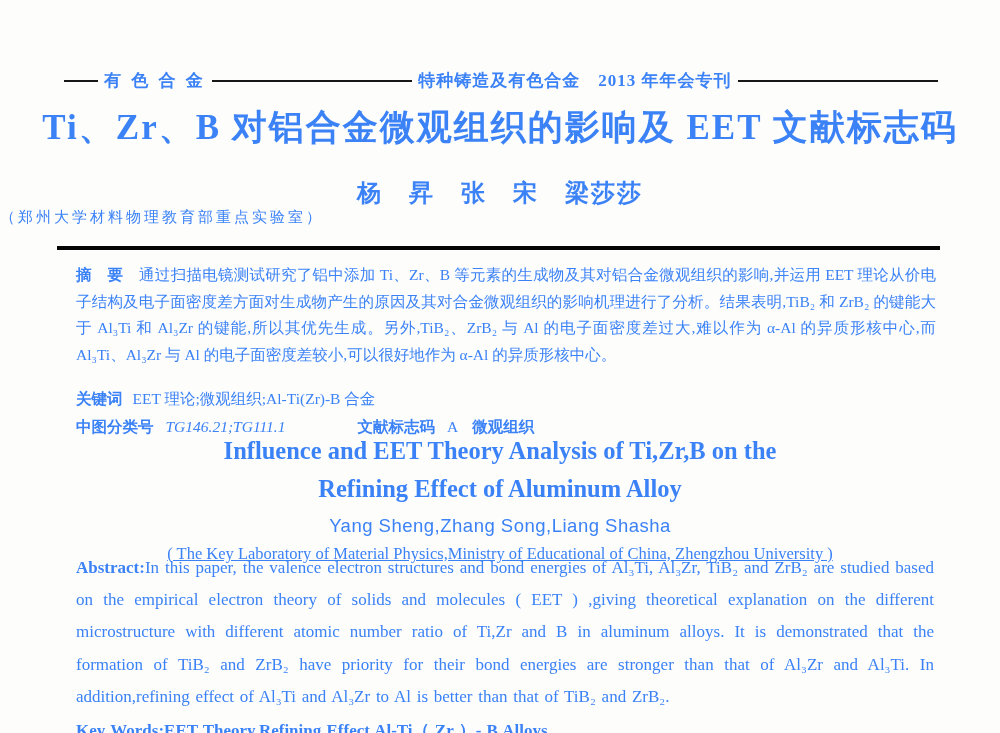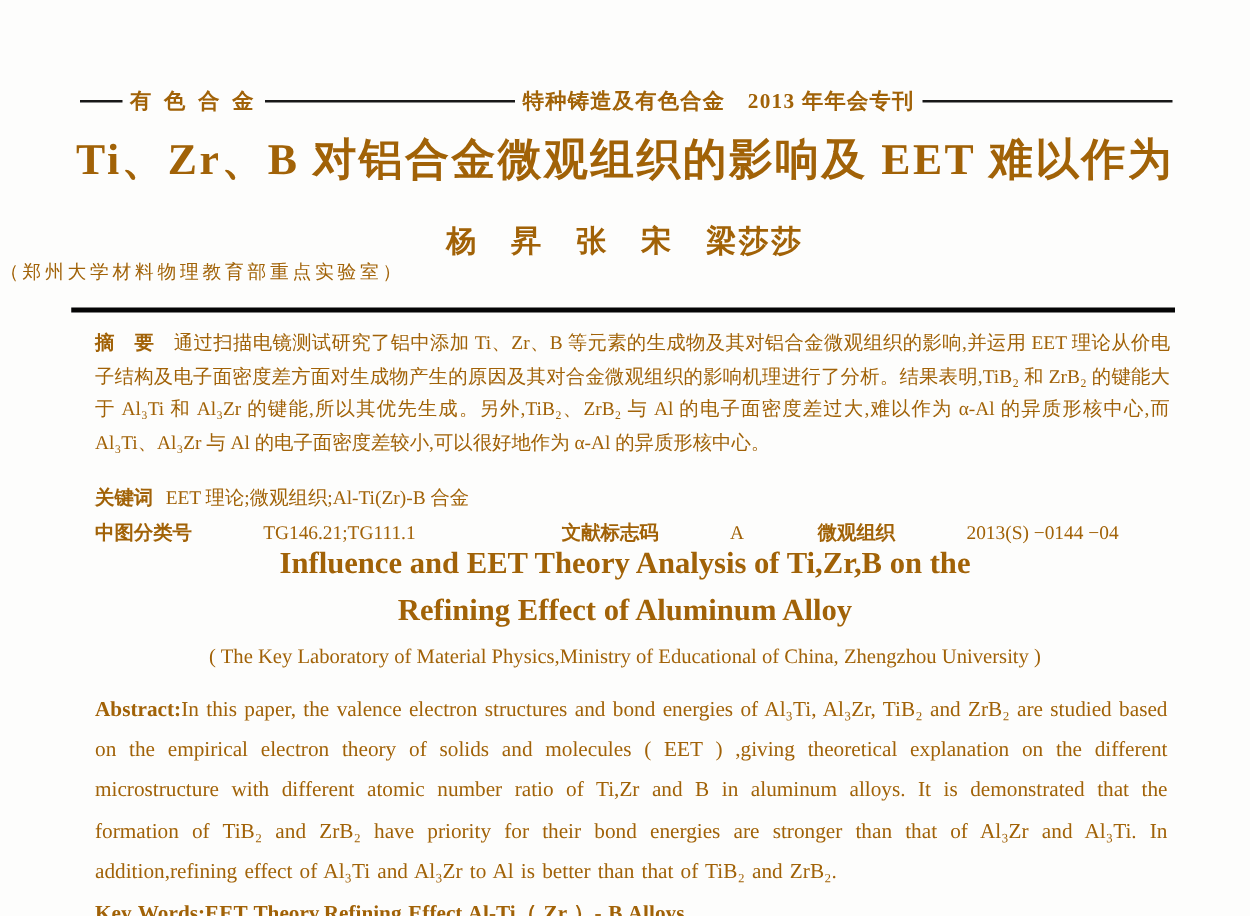--- a/index.html
+++ b/index.html
@@ -1,18 +1,18 @@
 <!DOCTYPE html>
 <html><head>
 <meta charset="utf-8">
 <style>
   html,body{margin:0;padding:0;background:#888;}
   .page{
     width:1000px;height:733px;position:relative;margin:0 auto;
-    background:#fdfdfc;color:#a16207;overflow:hidden;
+    background:#fdfdfc;color:#3b82f6;overflow:hidden;
     font-family:"Liberation Serif","DejaVu Serif",serif;
   }
   
   .running-head{
     position:absolute;top:69px;left:64px;right:62px;
     display:flex;align-items:center;
     font-weight:bold;font-size:17px;white-space:nowrap;
   }
   .hline{height:2px;background:#181818;}
   .hline-left{width:34px;}
@@ -37,76 +37,76 @@
   }
   
   .front-matter{
     position:absolute;top:262px;left:76px;right:64px;
     font-size:15.5px;line-height:26.5px;
   }
   .abstract-cn{text-align:justify;margin:0;}
   .lbl{font-weight:bold;}
   .kw-line{margin-top:18px;}
   .kw-line .lbl{margin-right:10px;}
-  .class-line{margin-top:1px;display:flex;white-space:nowrap;gap:45px;}
+  .class-line{margin-top:1px;display:flex;white-space:nowrap;}
   .class-line .lbl{margin-right:12px;}
-  .clc-value{margin-right:72px;}
+  .clc-value{margin-right:72px;font-style:italic;}
   .doc-code{margin-right:14px;}
   
   .en-head{position:absolute;top:432px;left:0;width:100%;text-align:center;}
   .title-en{font-size:24.5px;font-weight:bold;line-height:38px;margin:0;}
   .authors-en{
     font-family:"Liberation Sans","DejaVu Sans",sans-serif;
     font-size:18.5px;margin-top:7px;letter-spacing:0.5px;
   }
-  .affil-en{font-size:16.5px;margin-top:7px;}
+  .affil-en{font-size:16.5px;margin-top:7px;text-decoration:underline;}
   .abstract-en-wrap{
     position:absolute;top:552px;left:76px;right:66px;
     font-size:17px;line-height:32.2px;
   }
   .abstract-en{text-align:justify;margin:0;word-spacing:1.5px;}
   .keywords-en{font-weight:bold;margin-top:2px;word-spacing:1px;}
 </style>
 </head>
 <body>
 
 <div class="page">
 
   <div class="running-head">
     <span class="hline hline-left"></span>
     <span class="htext">有 色 合 金</span>
     <span class="hline hline-grow"></span>
     <span class="htext htext-center">特种铸造及有色合金　2013 年年会专刊</span>
     <span class="hline hline-grow"></span>
   </div>
 
-  <div class="title-cn">Ti、Zr、B 对铝合金微观组织的影响及 EET 难以作为</div>
+  <div class="title-cn">Ti、Zr、B 对铝合金微观组织的影响及 EET 文献标志码</div>
   <div class="authors-cn">杨　昇　张　宋　梁莎莎</div>
   <div class="affil-cn">（郑州大学材料物理教育部重点实验室）</div>
 
   <div class="thick-rule"></div>
 
   <div class="front-matter">
     <p class="abstract-cn"><span class="lbl">摘　要</span>　<span>通过扫描电镜测试研究了铝中添加 Ti、Zr、B 等元素的生成物及其对铝合金微观组织的影响,并运用 EET 理论从价电子结构及电子面密度差方面对生成物产生的原因及其对合金微观组织的影响机理进行了分析。结果表明,TiB₂ 和 ZrB₂ 的键能大于 Al₃Ti 和 Al₃Zr 的键能,所以其优先生成。另外,TiB₂、ZrB₂ 与 Al 的电子面密度差过大,难以作为 α-Al 的异质形核中心,而 Al₃Ti、Al₃Zr 与 Al 的电子面密度差较小,可以很好地作为 α-Al 的异质形核中心。</span></p>
     <div class="kw-line">
       <span class="lbl">关键词</span><span>EET 理论;微观组织;Al-Ti(Zr)-B 合金</span>
     </div>
     <div class="class-line">
       <span class="lbl">中图分类号</span>
       <span class="clc-value">TG146.21;TG111.1</span>
       <span class="lbl">文献标志码</span>
       <span class="doc-code">A</span>
       <span class="lbl">微观组织</span>
-      <span>2013(S) −0144 −04</span>
     </div>
   </div>
 
   <div class="en-head">
     <p class="title-en"><span>Influence and EET Theory Analysis of Ti,Zr,B on the</span><br>
     <span>Refining Effect of Aluminum Alloy</span></p>
+    <div class="authors-en">Yang Sheng,Zhang Song,Liang Shasha</div>
     <div class="affil-en">( The Key Laboratory of Material Physics,Ministry of Educational of China, Zhengzhou University )</div>
   </div>
 
   <div class="abstract-en-wrap">
     <p class="abstract-en"><span class="lbl">Abstract:</span><span>In this paper, the valence electron structures and bond energies of Al₃Ti, Al₃Zr, TiB₂ and ZrB₂ are studied based on the empirical electron theory of solids and molecules ( EET ) ,giving theoretical explanation on the different microstructure with different atomic number ratio of Ti,Zr and B in aluminum alloys. It is demonstrated that the formation of TiB₂ and ZrB₂ have priority for their bond energies are stronger than that of Al₃Zr and Al₃Ti. In addition,refining effect of Al₃Ti and Al₃Zr to Al is better than that of TiB₂ and ZrB₂.</span></p>
     <div class="keywords-en"><span>Key Words:</span><span>EET Theory,Refining Effect,Al-Ti（ Zr ）- B Alloys</span></div>
   </div>
 
 </div>
 

